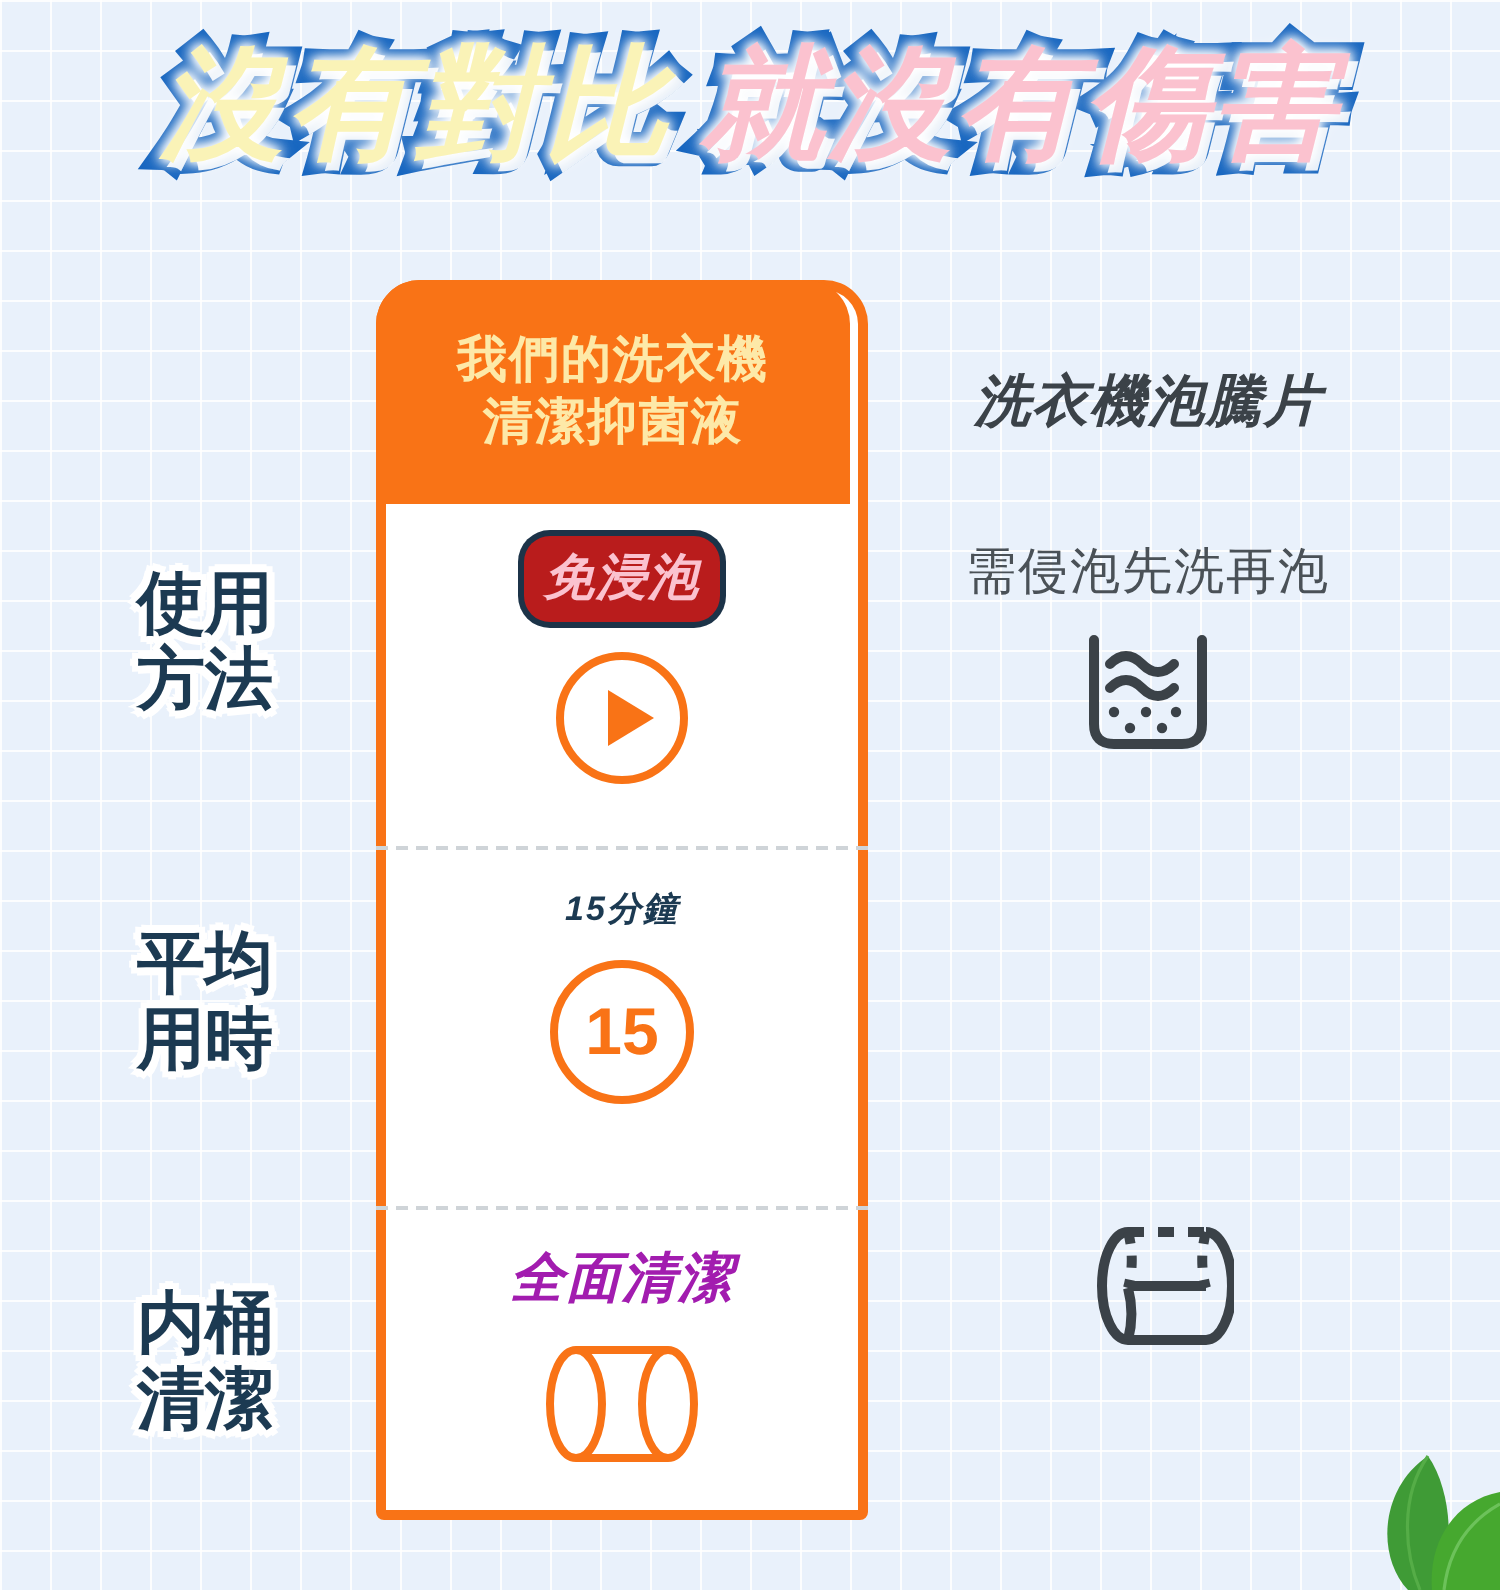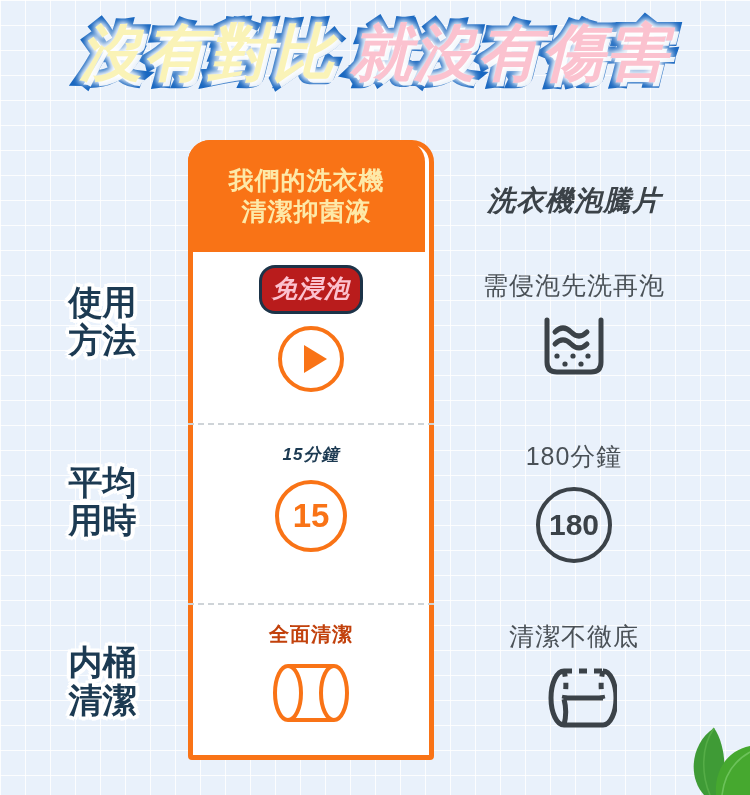--- a/index.html
+++ b/index.html
@@ -122,21 +122,21 @@
     border-radius:13px;
     letter-spacing:1px;
     box-shadow:0 0 0 3px #1c3348;
   }
   .badge.y{color:#fdf2b0;margin-left:8px;}
 
   .ours-text{
     margin-top:18px;color:#1c3a52;font-size:17px;font-weight:bold;font-style:italic;letter-spacing:1px;
   }
   .ours-text-plain{
-    margin-top:16px;color:#c2410c;font-size:20px;font-weight:bold;letter-spacing:1px;
+    margin-top:16px;color:#a21caf;font-size:27px;font-weight:bold;font-style:italic;letter-spacing:1px;
   }
 
   .icn{margin-top:12px;display:flex;justify-content:center;}
 
   
   .numcirc{
     margin:14px auto 0;width:72px;height:72px;border-radius:50%;
     display:flex;align-items:center;justify-content:center;
     font-size:33px;font-weight:bold;
     box-sizing:border-box;
@@ -220,27 +220,22 @@
             <path d="M18 30 Q26 22 34 30 Q42 38 50 30" fill="none" stroke="#3b4248" stroke-width="5" stroke-linecap="round"></path>
             <circle cx="20" cy="42" r="2.6" fill="#3b4248"></circle>
             <circle cx="36" cy="42" r="2.6" fill="#3b4248"></circle>
             <circle cx="51" cy="42" r="2.6" fill="#3b4248"></circle>
             <circle cx="28" cy="50" r="2.6" fill="#3b4248"></circle>
             <circle cx="44" cy="50" r="2.6" fill="#3b4248"></circle>
           </svg>
         </div>
       </div>
 
-      <div class="cellR cellR2">
-        <div class="rt-text2">180分鐘</div>
-        <div class="numcirc g">180</div>
-      </div>
 
       <div class="cellR cellR3">
-        <div class="rt-text2">清潔不徹底</div>
         <div class="icn">
           <svg width="86" height="66" viewBox="0 0 86 66" aria-hidden="true">
             <path d="M33 6 A13 27 0 0 0 33 60" fill="none" stroke="#3b4248" stroke-width="5"></path>
             <path d="M33 6 A13 27 0 0 1 33 34" fill="none" stroke="#3b4248" stroke-width="5" stroke-dasharray="6 6"></path>
             <path d="M33 34 A13 27 0 0 1 33 60" fill="none" stroke="#3b4248" stroke-width="5"></path>
             <path d="M72 6 A13 27 0 0 1 72 60" fill="none" stroke="#3b4248" stroke-width="5"></path>
             <path d="M72 6 A13 27 0 0 0 72 34" fill="none" stroke="#3b4248" stroke-width="5" stroke-dasharray="6 6"></path>
             <line x1="33" y1="6" x2="72" y2="6" stroke="#3b4248" stroke-width="5" stroke-dasharray="8 7"></line>
             <line x1="33" y1="33" x2="72" y2="33" stroke="#3b4248" stroke-width="5"></line>
             <line x1="33" y1="60" x2="72" y2="60" stroke="#3b4248" stroke-width="5"></line>

